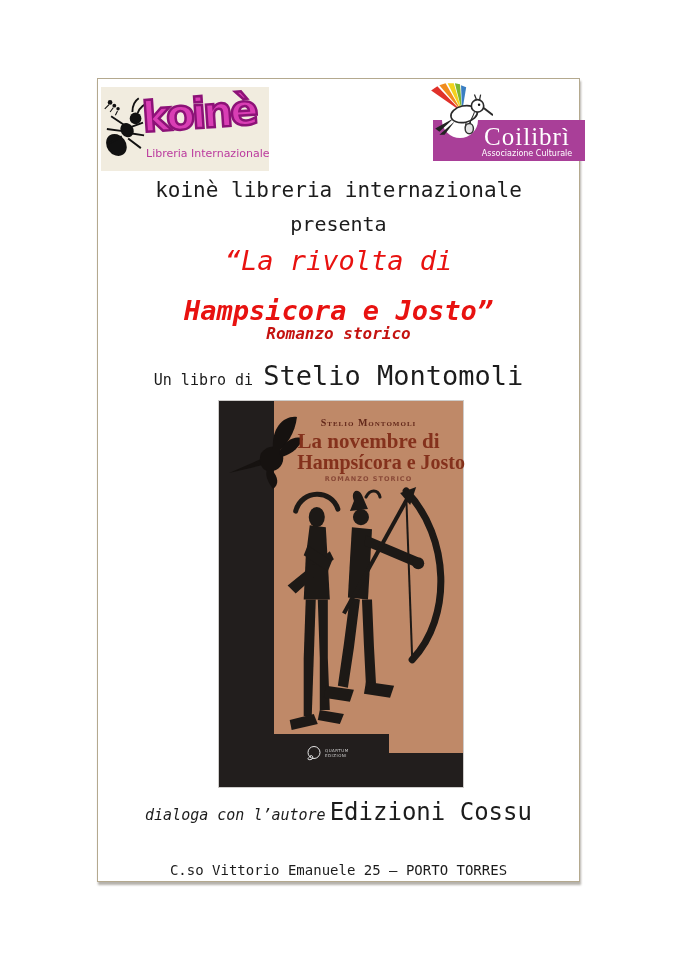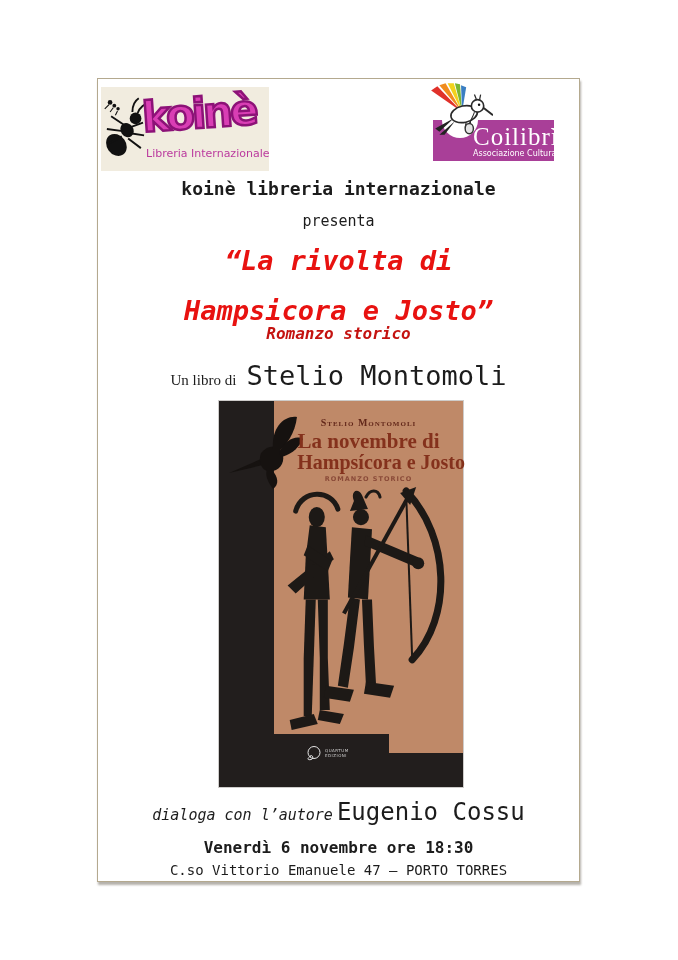--- a/index.html
+++ b/index.html
@@ -14,36 +14,36 @@
   .koine{position:absolute;left:8px;top:14px;width:170px;height:80px;}
   .koine-word{position:absolute;left:36px;top:-4px;font-family:"DejaVu Sans",sans-serif;
         font-weight:bold;font-size:42px;letter-spacing:-3px;color:#d93eb4;
         -webkit-text-stroke:2.5px #8c1277;transform:rotate(-4deg);}
   .koine-tag{position:absolute;left:12px;top:54px;font-family:"DejaVu Sans",sans-serif;
         font-size:11px;color:#bb3a9e;white-space:nowrap;margin-left:28px;}
   .ants{position:absolute;left:-4px;top:2px;}
 
   
   .coilibri{position:absolute;left:329px;top:4px;width:150px;height:84px;}
-  .coil-box{position:absolute;left:6px;top:37px;width:121px;height:41px;background:#a93f98;}
+  .coil-box{position:absolute;left:6px;top:37px;width:152px;height:41px;background:#a93f98;}
   .coil-notch{position:absolute;left:9px;top:-18px;width:36px;height:36px;border-radius:50%;background:#ffffff;}
   .coil-word{position:absolute;left:40px;right:4px;top:3px;text-align:center;
         font-family:"Liberation Serif",serif;font-size:25px;color:#ffffff;letter-spacing:1px;}
   .coil-tag{position:absolute;left:40px;right:4px;top:29px;text-align:center;
         font-family:"DejaVu Sans",sans-serif;font-size:8px;color:#ffffff;white-space:nowrap;}
   .coil-bird{position:absolute;left:0px;top:0px;}
 
   
-  .presenter{top:99px;font-size:18px;font-weight:bold;}
-  .presents{top:133px;font-size:15px;}
-  .title1{top:166px;font-size:27px;font-weight:bold;font-style:italic;color:#e81210;}
+  .presenter{top:99px;font-size:21px;}
+  .presents{top:133px;font-size:20px;}
+  .title1{top:166px;font-size:27px;font-weight:normal;font-style:italic;color:#e81210;}
   .title2{top:216px;font-size:27px;font-weight:bold;font-style:italic;color:#e81210;}
   .genre{top:245px;font-size:16px;font-weight:bold;font-style:italic;color:#c41310;}
   .bookline{top:281px;display:flex;justify-content:center;align-items:baseline;gap:10px;}
-  .book-prefix{font-size:15px;font-family:Liberation Serif, serif;}
+  .book-prefix{font-size:15px;}
   .book-name{font-size:27px;}
 
   
   .cover{position:absolute;left:121px;top:322px;width:244px;height:386px;background:#bf8968;
          box-shadow:0 0 0 1px rgba(60,50,45,.25);}
   .strip{position:absolute;left:0;top:0;width:55px;height:386px;background:#221e1d;}
   .band{position:absolute;left:0;top:333px;width:244px;height:53px;background:#221e1d;}
   .band-notch{position:absolute;left:170px;top:333px;width:74px;height:19px;background:#bf8968;}
   .cov-bird{position:absolute;left:8px;top:8px;}
   .cov-author{position:absolute;left:55px;right:0;top:16px;text-align:center;
@@ -187,19 +187,18 @@
         </svg>
         <div class="pub-text">
           <div>Quartum</div>
           <div>Edizioni</div>
         </div>
       </div>
     </div>
 
     <div class="ctr dialog">
       <span class="dialog-prefix">dialoga con l’autore</span>
-      <span class="dialog-name">Eugenio Cossu</span>
-    </div>
-    <div class="ctr datetime">Venerdì 6 novembre ore 18:30</div>
-    <div class="ctr address">C.so Vittorio Emanuele 47 – PORTO TORRES</div>
+      <span class="dialog-name">Edizioni Cossu</span>
+    </div>
+    <div class="ctr address">C.so Vittorio Emanuele 25 – PORTO TORRES</div>
 
   </div>
 </div>
 
 </body></html>

